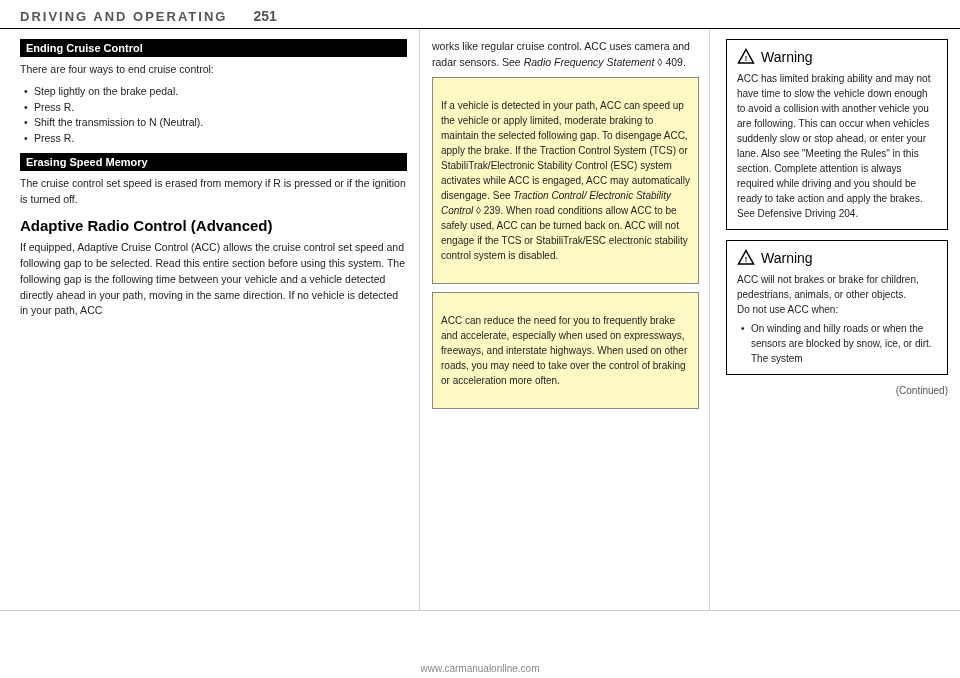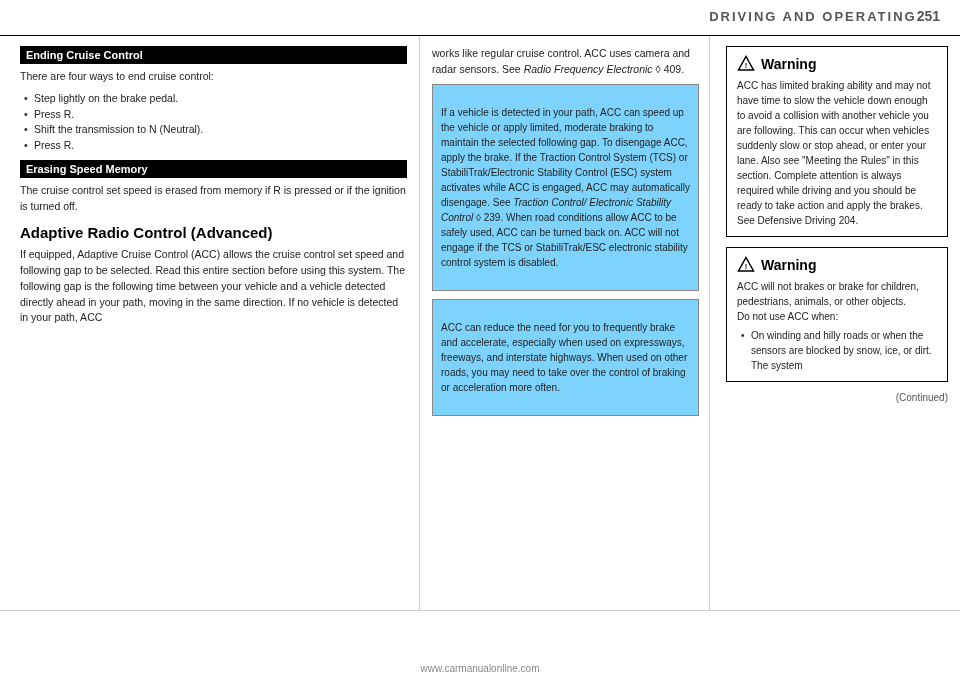--- a/index.html
+++ b/index.html
@@ -16,24 +16,24 @@
     .page-container {
       width: 960px;
       height: 678px;
       display: flex;
       flex-direction: column;
     }
 
     
     .page-header {
       display: flex;
-      justify-content: flex-end;
       align-items: center;
-      padding: 8px 20px 11px 20px;
+      padding: 8px 20px 4px 20px;
       border-bottom: 1px solid #000;
+      gap: 26px;
     }
 
     .header-title {
       font-size: 13px;
       font-weight: bold;
       letter-spacing: 2px;
       color: #555;
       text-transform: uppercase;
     }
 
@@ -134,35 +134,35 @@
 
     .warning-triangle {
       width: 18px;
       height: 18px;
       margin-right: 6px;
       flex-shrink: 0;
     }
 
     .warning-title {
       font-size: 14px;
-      font-weight: bold;
+      font-weight: normal;
     }
 
     .warning-text {
       font-size: 10px;
       line-height: 1.5;
       color: #222;
     }
 
     
     .info-box {
       border: 1px solid #888;
       padding: 20px 8px;
       margin-bottom: 8px;
-      background: #7dd3fc;
+      background: #fef9c3;
     }
 
     .info-box-text {
       font-size: 10px;
       line-height: 1.5;
       color: #222;
     }
 
     
     .continued-note {
@@ -236,21 +236,21 @@
 
       <div class="section-title-large">Adaptive Radio Control (Advanced)</div>
       <p class="body-text">If equipped, Adaptive Cruise Control (ACC) allows the cruise control set speed and following gap to be selected. Read this entire section before using this system. The following gap is the following time between your vehicle and a vehicle detected directly ahead in your path, moving in the same direction. If no vehicle is detected in your path, ACC</p>
 
     </div>
 
     <div class="middle-column">
 
       <p class="body-text">
         <span>works like regular cruise control. ACC uses camera and radar sensors. See</span>
-        <span class="body-text-italic">Radio Frequency Electronic</span>
+        <span class="body-text-italic">Radio Frequency Statement</span>
         ◊
         <span>409.</span>
       </p>
 
       <div class="info-box">
         <p class="info-box-text">
           <span>If a vehicle is detected in your path, ACC can speed up the vehicle or apply limited, moderate braking to maintain the selected following gap. To disengage ACC, apply the brake. If the Traction Control System (TCS) or StabiliTrak/Electronic Stability Control (ESC) system activates while ACC is engaged, ACC may automatically disengage. See</span>
           <span class="body-text-italic">Traction Control/ Electronic Stability Control</span>
           ◊
           <span>239.</span>

